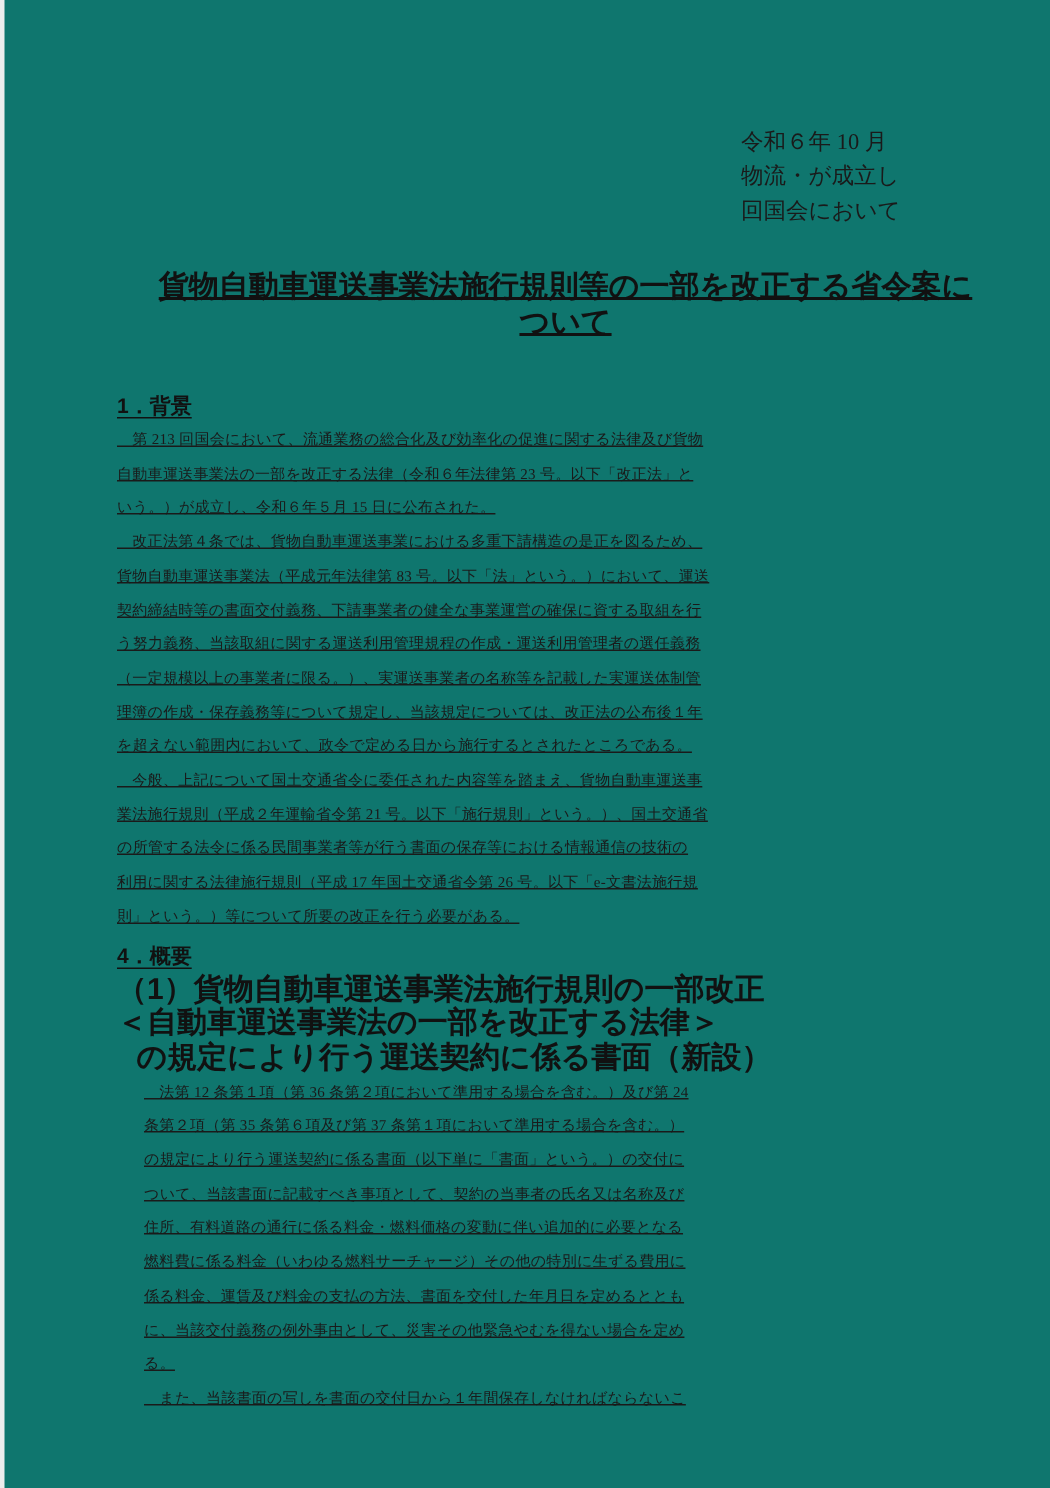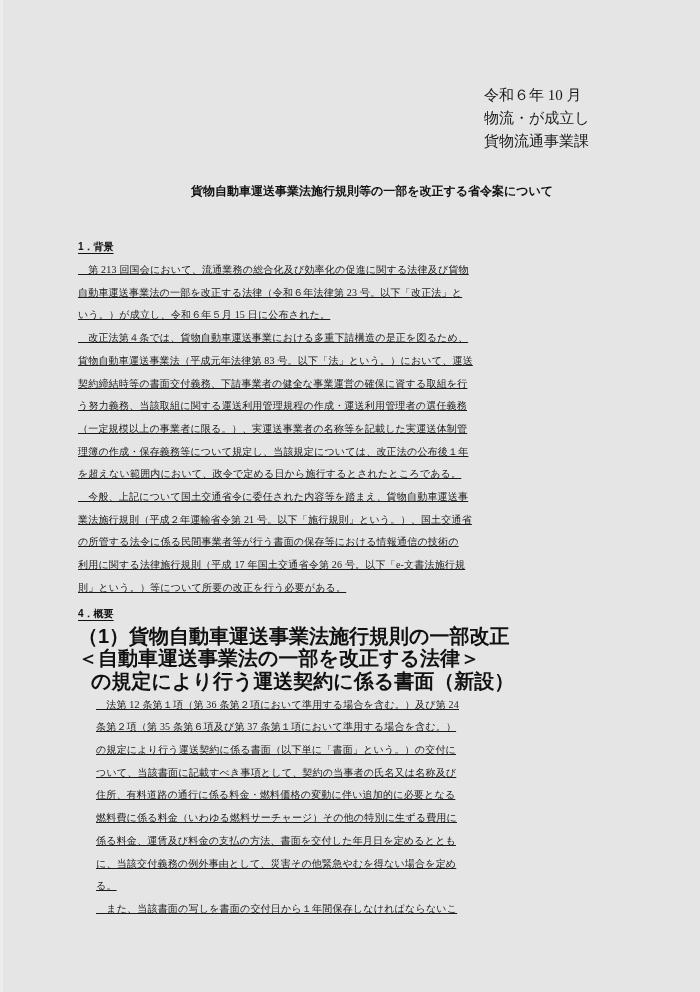--- a/index.html
+++ b/index.html
@@ -1,50 +1,51 @@
 <!DOCTYPE html>
 <html><head>
 <meta charset="utf-8">
 <style>
   html, body { margin: 0; padding: 0; background: #ffffff; }
   .page {
     position: relative;
     width: 700px;
     height: 992px;
     box-sizing: border-box;
-    background: #e5e5e5;
+    background: #0f766e;
     border-left: 3px solid #ededed;
-    padding: 84px 34px 0 75px;
+    padding: 84px 24px 0 75px;
     overflow: hidden;
     color: #1a1a1a;
     font-family: "Liberation Serif", "DejaVu Serif", serif;
   }
   .header-block {
     width: 108px;
     margin-left: auto;
     margin-right: 74px;
     text-align: left;
     font-size: 15px;
     line-height: 23px;
     white-space: nowrap;
   }
   .doc-title {
     margin: 26px 25px 0 25px;
     text-align: center;
     font-family: "Liberation Sans", "DejaVu Sans", sans-serif;
     font-weight: bold;
-    font-size: 12px;
+    font-size: 20px;
     line-height: 24px;
     color: #111111;
+    text-decoration: underline;
   }
   .sec-heading {
     margin-top: 32px;
     font-family: "Liberation Sans", "DejaVu Sans", sans-serif;
     font-weight: bold;
-    font-size: 10px;
+    font-size: 14px;
     line-height: 23px;
     color: #111111;
   }
   .sec-heading span { text-decoration: underline; text-underline-offset: 3px; }
   .sec-heading.second { margin-top: 2px; }
   .body-text {
     margin-top: 1px;
     font-size: 10px;
     line-height: 22.7px;
     white-space: pre-line;
@@ -63,21 +64,21 @@
   .item-body { padding-left: 18px; }
 </style>
 </head>
 <body>
 
 <div class="page">
 
   <div class="header-block">
     <div>令和６年 10 月</div>
     <div>物流・が成立し</div>
-    <div>貨物流通事業課</div>
+    <div>回国会において</div>
   </div>
 
   <div class="doc-title">貨物自動車運送事業法施行規則等の一部を改正する省令案について</div>
 
   <div class="sec-heading"><span>1．背景</span></div>
 
   <div class="body-text">　第 213 回国会において、流通業務の総合化及び効率化の促進に関する法律及び貨物
 自動車運送事業法の一部を改正する法律（令和６年法律第 23 号。以下「改正法」と
 いう。）が成立し、令和６年５月 15 日に公布された。
 　改正法第４条では、貨物自動車運送事業における多重下請構造の是正を図るため、

